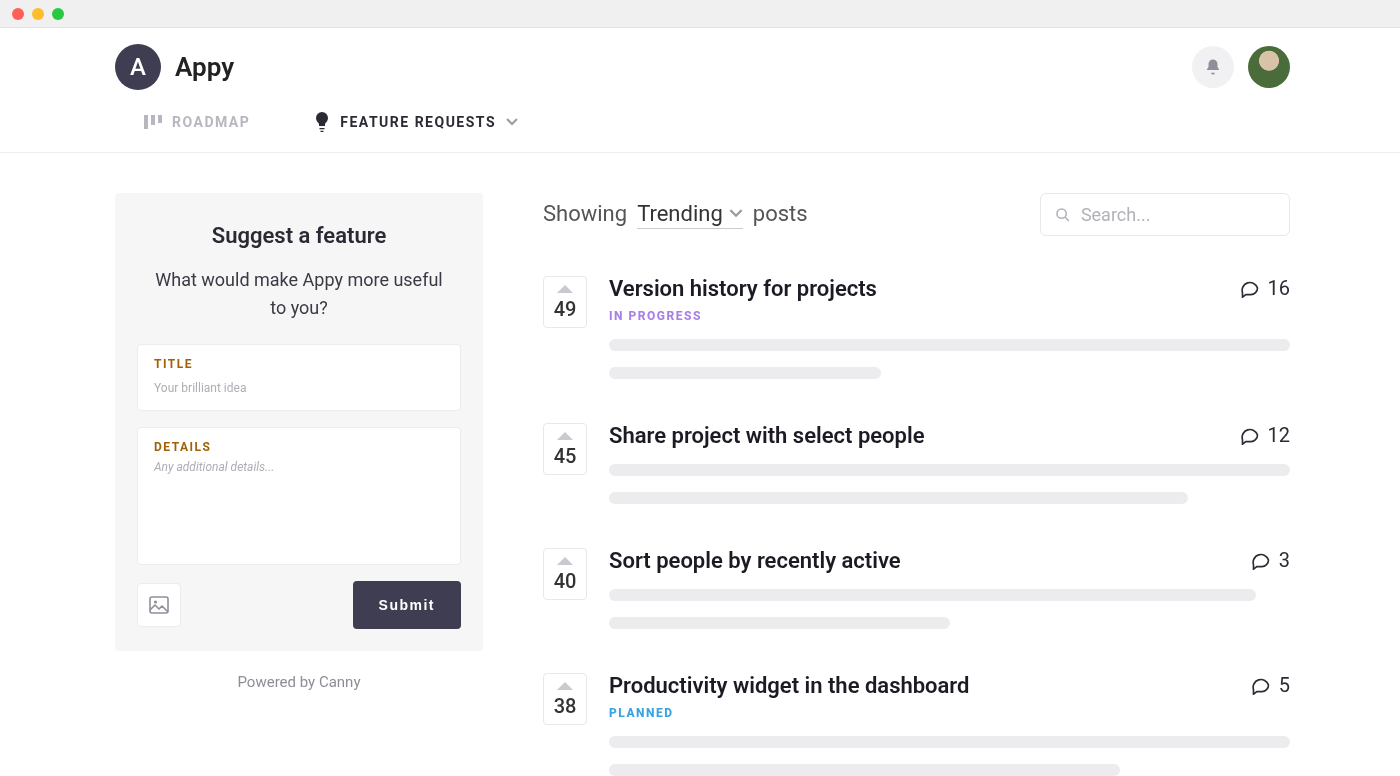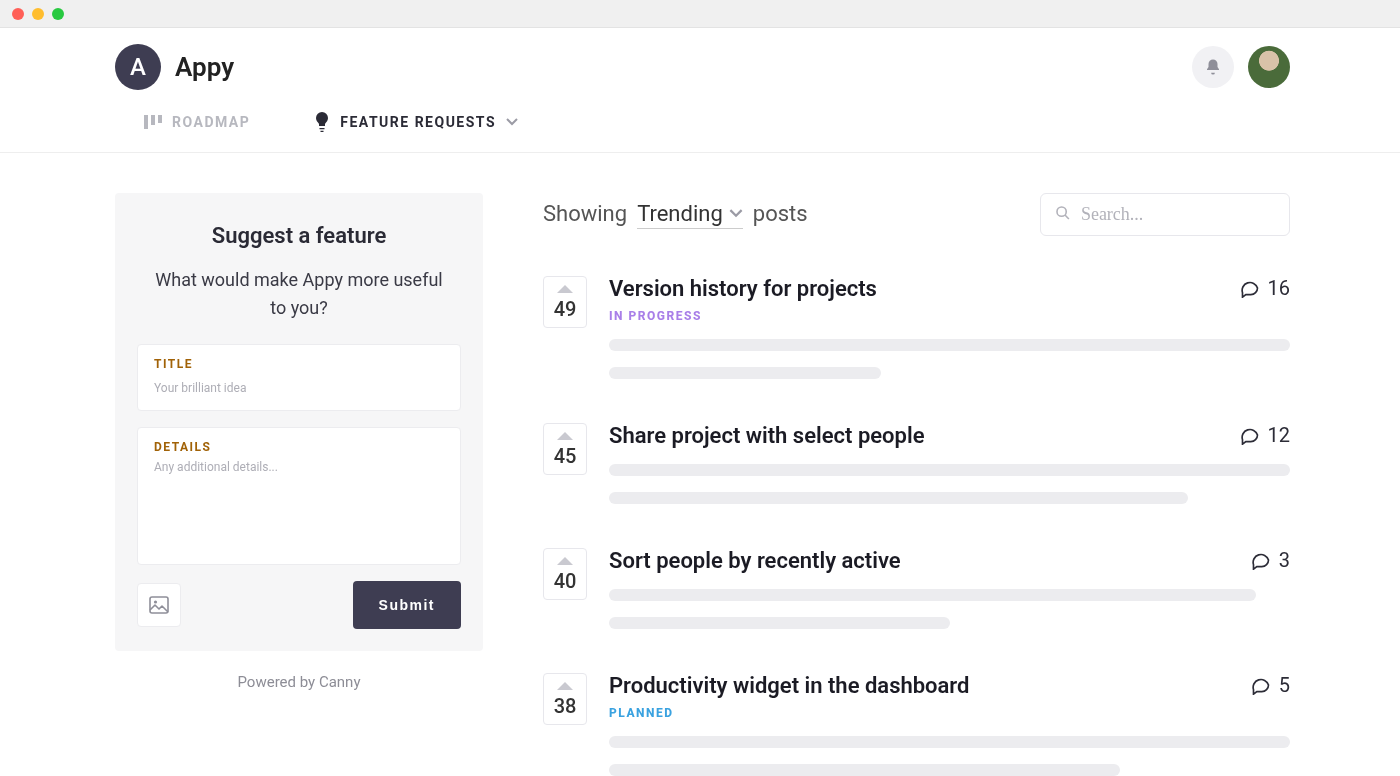--- a/index.html
+++ b/index.html
@@ -88,41 +88,41 @@
   .field {
     background: #fff; border: 1px solid #ececef; border-radius: 4px;
     padding: 12px 16px 14px 16px; margin-bottom: 16px;
   }
   .field-label { text-transform: uppercase; letter-spacing: 1.5px; font-size: 12px; font-weight: 700; color: #a16207; margin-bottom: 6px; }
   .field-input {
     width: 100%; border: none; outline: none; font-size: 12px; color: #333;
     font-family: inherit; background: transparent;
   }
   .field-input::placeholder { color: #aeaeb6; }
-  .field-textarea { min-height: 86px; resize: none; }
+  .field-textarea { min-height: 86px; resize: none; font-style: italic; }
   .suggest-actions { display: flex; justify-content: space-between; align-items: center; margin-top: 4px; }
   .attach-btn {
     width: 44px; height: 44px; background: #fff; border: 1px solid #ececef; border-radius: 4px;
     display: flex; align-items: center; justify-content: center; cursor: pointer;
   }
   .submit-btn {
     background: #3e3d52; color: #fff; border: none; border-radius: 4px;
     padding: 16px 26px; font-size: 14px; font-weight: 700; letter-spacing: 1.5px;
     cursor: pointer;
   }
   .powered { text-align: center; color: #8d8d96; font-size: 15px; margin-top: 22px; }
 
   
   .feed { flex: 1; min-width: 0; }
   .feed-header { display: flex; align-items: center; justify-content: space-between; margin-bottom: 40px; }
   .showing { font-size: 22px; color: #555; display: flex; align-items: baseline; gap: 10px; }
   .sort-select { font-size: 22px; color: #333; border-bottom: 1px solid #ccc; padding-bottom: 2px; display: inline-flex; align-items: center; gap: 6px; cursor: pointer; }
   .search-wrap {
     width: 250px; border: 1px solid #e7e7ec; border-radius: 6px; padding: 10px 14px;
-    display: flex; align-items: flex-start; gap: 10px; font-family: Liberation Serif, serif;
+    display: flex; align-items: center; gap: 10px;
   }
   .search-wrap input { border: none; outline: none; font-size: 18px; width: 100%; font-family: inherit; color: #333; }
   .search-wrap input::placeholder { color: #b2b2ba; }
 
   .post { display: flex; gap: 22px; margin-bottom: 44px; }
   .vote-box {
     width: 44px; border: 1px solid #e7e7ec; border-radius: 4px;
     display: flex; flex-direction: column; align-items: center; padding: 8px 0 6px 0;
     cursor: pointer; flex-shrink: 0; height: fit-content;
   }

